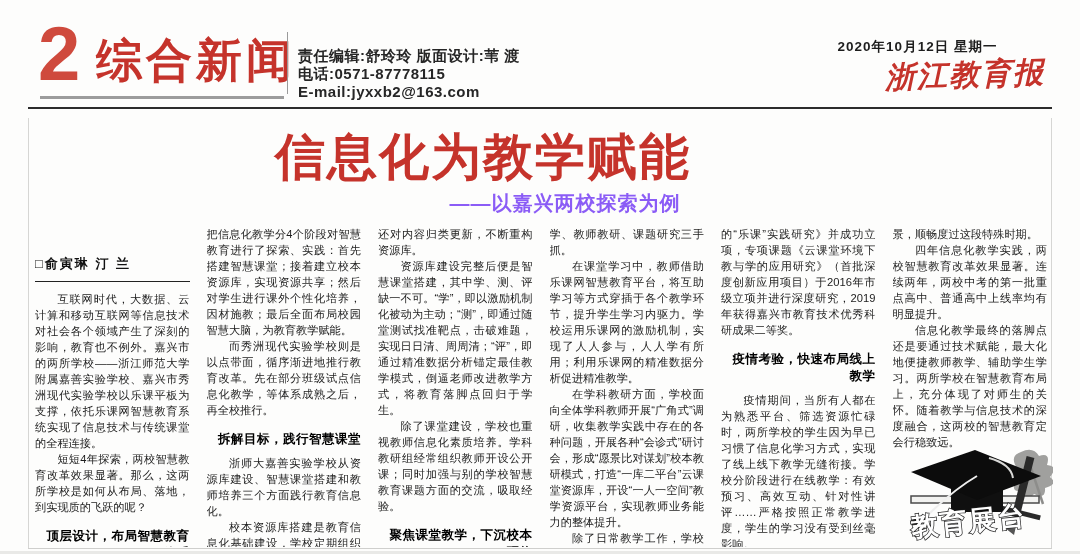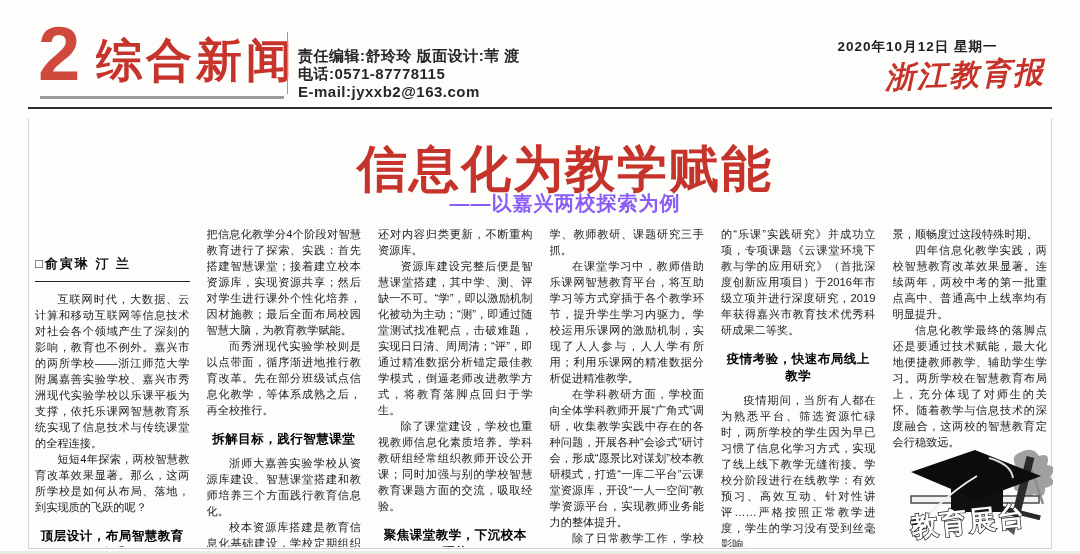--- a/index.html
+++ b/index.html
@@ -25,35 +25,35 @@
                color:var(--accent); letter-spacing:2px; transform:rotate(-2deg); }
   .main-rule { left:28px; top:107px; width:1024px; height:2px; background:#2c2c2c; }
 
   
   .frame-l { left:28px;  top:118px; width:1px; height:430px; background:#d6d6d4; }
   .frame-r { left:1051px;top:118px; width:1px; height:430px; background:#d6d6d4; }
   .frame-b { left:28px;  top:548px; width:1024px; height:1px; background:#cfcfcd; }
   .edge-b  { left:0; top:551px; width:1080px; height:3px; background:#e9e9e7; }
 
   
-  .headline { left:275px; top:136px; width:580px; text-align:center;
+  .headline { left:275px; top:124px; width:580px; 
               font-size:50px; font-weight:bold; color:var(--accent);
               letter-spacing:2px; white-space:nowrap; }
   .subtitle { left:275px; top:190px; width:580px; text-align:center;
               font-size:20px; font-weight:bold; color:#8b5cf6; letter-spacing:1px; }
 
   
   .columns { left:35px; top:226px; width:1012px; height:321px;
              display:flex; gap:17px; }
   .col { flex:1 1 0; overflow:hidden; }
   .p { font-size:11.2px; line-height:16px; text-align:justify;
        color:#1c1c1c; }
   .p.indent { text-indent:2em; }
   .subhead { font-size:12.5px; font-weight:bold; color:#000;
-             text-align:center; margin:13px 0 7px; letter-spacing:.5px; }
+             text-align:right; margin:13px 0 7px; letter-spacing:.5px; }
   .byline { font-size:13px; font-weight:bold; color:#111; letter-spacing:2px;
             padding:2px 0 8px; border-bottom:1.5px solid #222; margin-bottom:9px;margin-top:27px; }
 
   
   .badge { left:893px; top:438px; width:160px; height:108px; }
 </style>
 </head>
 <body>
 
 <div class="abs page-num">2</div>

